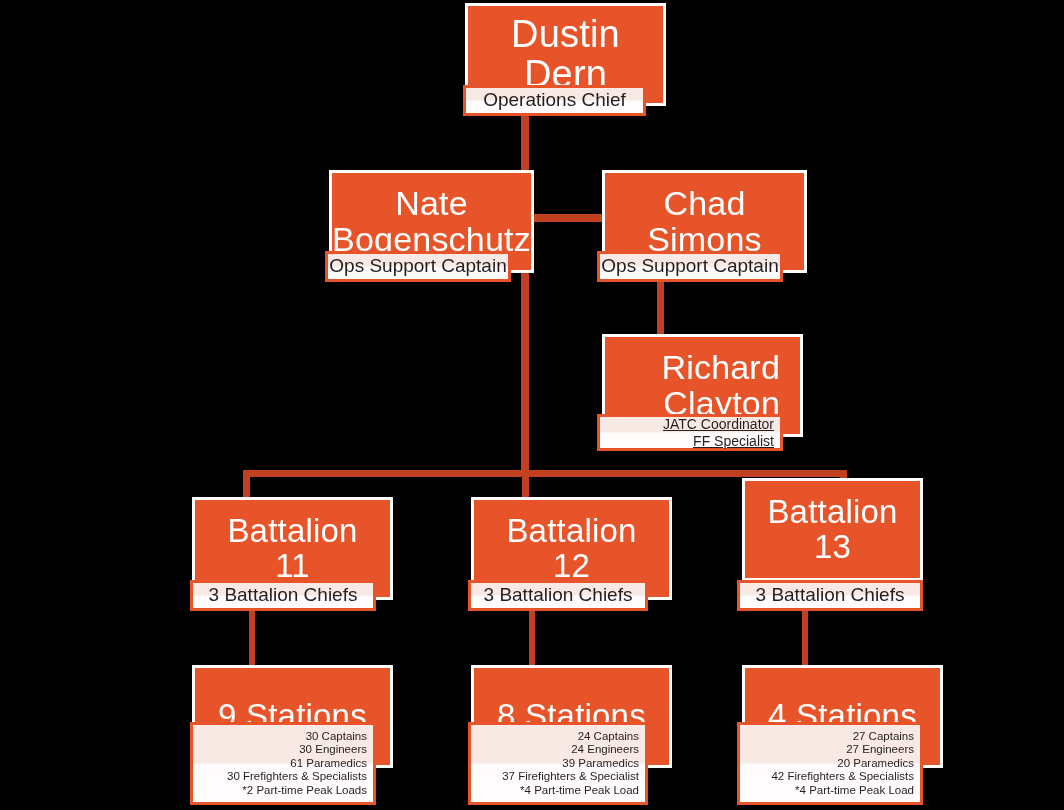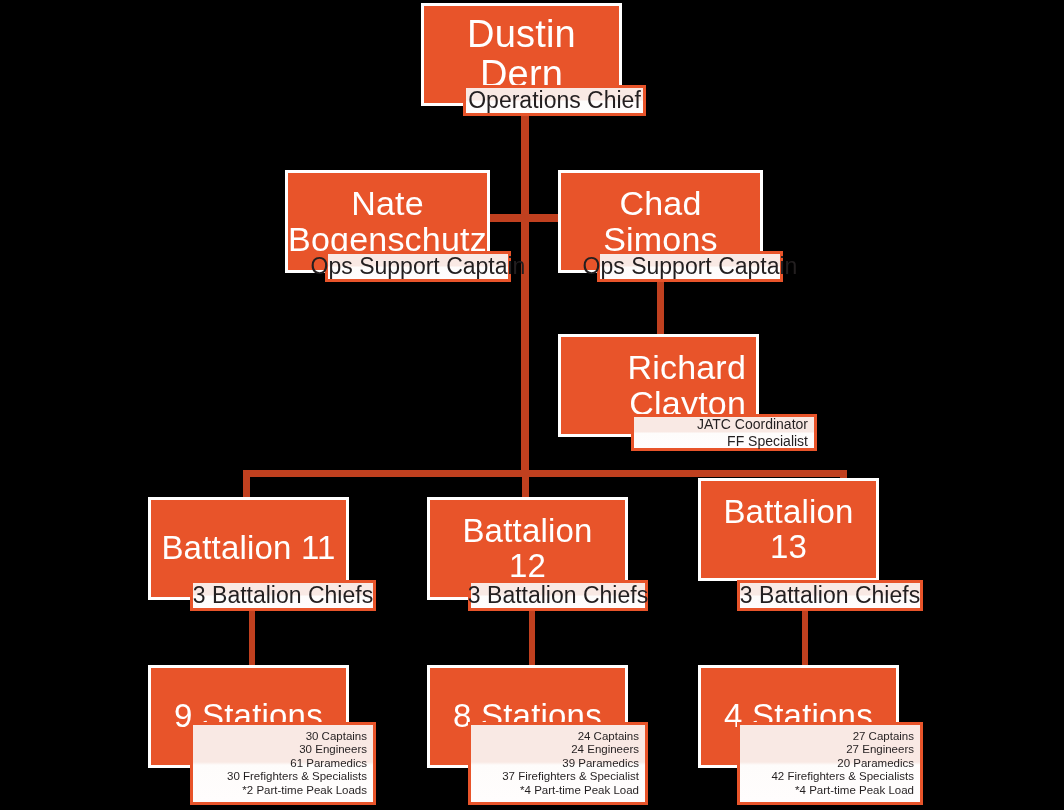--- a/index.html
+++ b/index.html
@@ -37,22 +37,23 @@
     background: #E8542A;
     border: 3px solid #FFFFFF;
     display: flex;
     align-items: center;
     justify-content: center;
     text-align: center;
     color: #FFFFFF;
     font-weight: 300;
     letter-spacing: 0.2px;
     line-height: 1.05;
-    padding: 4px 10px;
+    padding: 4px 20px;
     z-index: 2;
+    margin-left: 44px;
   }
 
   
   .label-plate {
     position: absolute;
     box-sizing: border-box;
     border: 3px solid #E8542A;
     background: linear-gradient(to bottom, #F9E9E4 0%, #F9E9E4 48%, #FEFCFB 52%, #FFFDFD 100%);
     color: #231F20;
     display: flex;
@@ -64,21 +65,21 @@
   }
   .label-plate.align-center { align-items: center; text-align: center; }
   .label-plate.align-right  { align-items: flex-end; text-align: right; }
 
   .plate-line { display: block; white-space: nowrap; }
 
   
   .t-xl   { font-size: 38px; }
   .t-lg   { font-size: 34px; }
   .t-md   { font-size: 33px; }
-  .p-lg   { font-size: 23px; }
+  .p-lg   { font-size: 19px; }
   .p-sm   { font-size: 14px; }
   .p-xs   { font-size: 11.5px; }
 </style>
 </head>
 <body>
 
 <div id="chart-root">
 
   <div class="connector" style="left:521px; top:104px; width:8px; height:370px;"></div>
 
@@ -120,21 +121,21 @@
     </div>
     <div class="label-plate align-center p-lg" style="left:597px; top:251px; width:186px; height:31px;">
       <span class="plate-line">Ops Support Captain</span>
     </div>
   </div>
 
   <div class="node">
     <div class="node-box t-lg" style="left:558px; top:334px; width:201px; height:103px;text-align:right;">
       <span>Richard Clayton</span>
     </div>
-    <div class="label-plate align-right p-sm" style="left:631px; top:414px; width:186px; height:37px;">
+    <div class="label-plate align-right p-sm" style="left:597px; top:414px; width:186px; height:37px;text-decoration:underline;">
       <span class="plate-line">JATC Coordinator</span>
       <span class="plate-line">FF Specialist</span>
     </div>
   </div>
 
   <div class="node">
     <div class="node-box t-md" style="left:148px; top:497px; width:201px; height:103px;">
       <span>Battalion 11</span>
     </div>
     <div class="label-plate align-center p-lg" style="left:190px; top:580px; width:186px; height:31px;">

